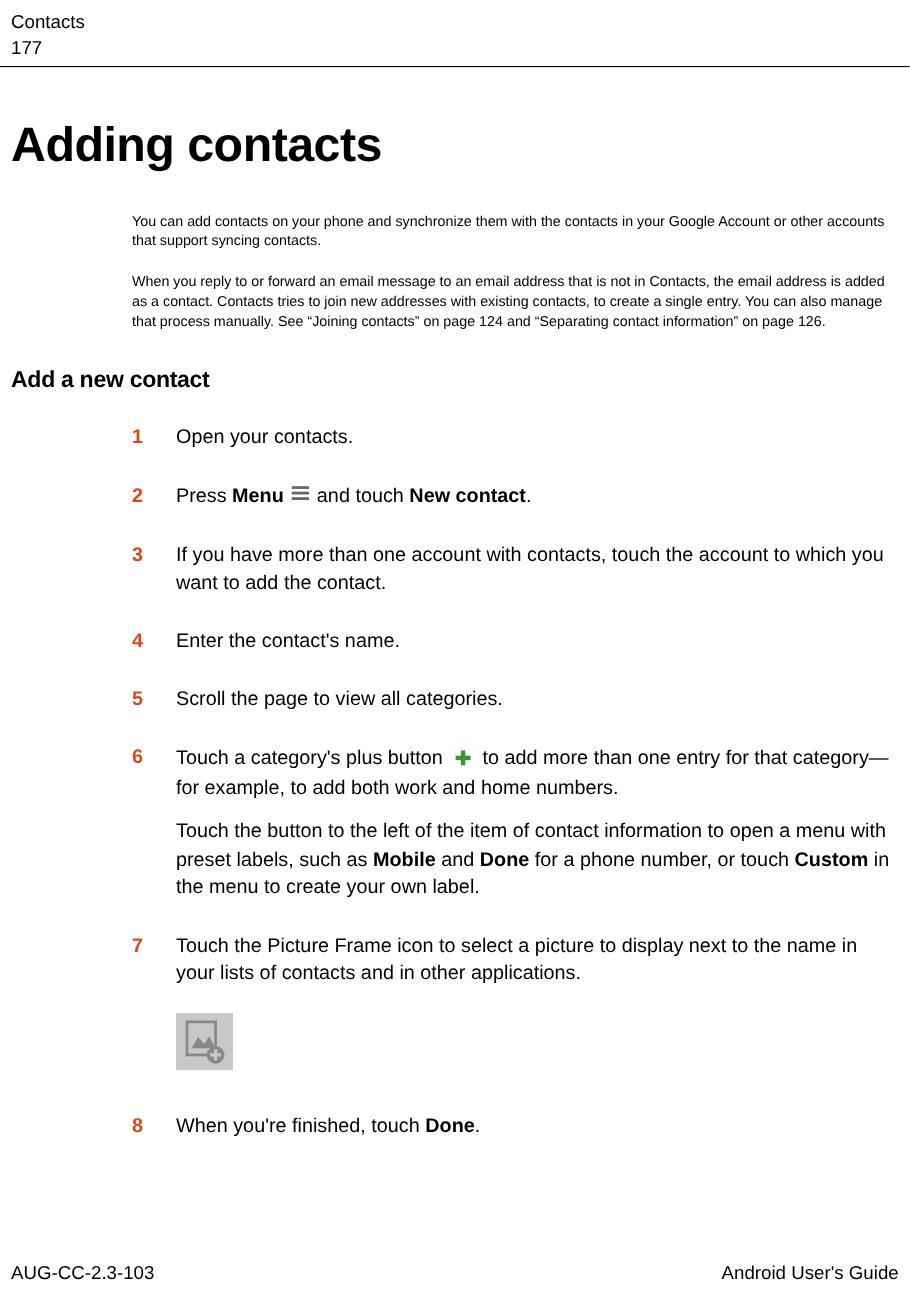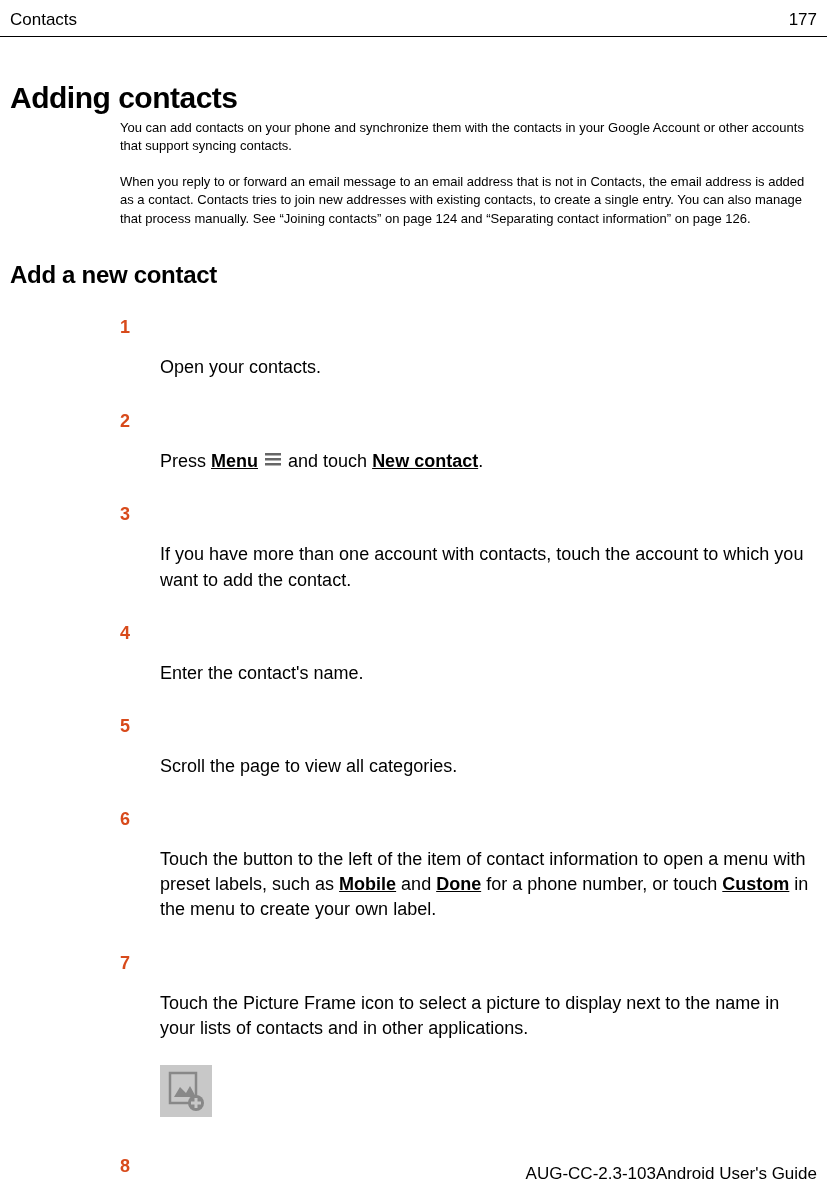--- a/index.html
+++ b/index.html
@@ -16,39 +16,41 @@
       position: relative;
       font-size: 18px;
       line-height: 1.4;
     }
     .header {
       display: flex;
       justify-content: space-between;
       padding: 8px 10px 4px 10px;
       border-bottom: 1px solid #000;
       font-size: 17px;
+      flex-direction: column;
     }
     .content {
       padding: 40px 10px 10px 10px;
     }
     h1 {
-      font-size: 30px;
-      font-weight: bold;
+      font-size: 44px;
+      font-weight: bold;
+      margin-bottom: 30px;
       letter-spacing: -0.5px;
     }
     .intro {
       padding-left: 110px;
       margin-bottom: 30px;
     }
     .intro p {
       margin-bottom: 18px;
       font-size: 13px;
     }
     h2 {
-      font-size: 24px;
+      font-size: 21px;
       font-weight: bold;
       margin-bottom: 24px;
       letter-spacing: -0.3px;
     }
     ol {
       list-style: none;
       padding-left: 110px;
     }
     li {
       display: flex;
@@ -56,28 +58,26 @@
       font-size: 18px;
     }
     .num {
       color: #d84a1b;
       font-weight: bold;
       min-width: 40px;
       font-size: 18px;
     }
     .step-content {
       flex: 1;
-      margin-top: 40px;
     }
     .step-content p {
       margin-bottom: 14px;
     }
     .bold {
       font-weight: bold;
-      text-decoration: underline;
     }
     .menu-icon {
       display: inline-block;
       vertical-align: middle;
       margin: 0 2px;
     }
     .menu-icon svg {
       width: 16px;
       height: 15px;
     }
@@ -92,25 +92,25 @@
     .picture-frame-icon {
       display: inline-block;
       margin: 10px 0 16px 0;
     }
     .picture-frame-icon svg {
       width: 52px;
       height: 52px;
     }
     .footer {
       position: absolute;
-      bottom: 0;
+      bottom: 16px;
       left: 0;
       right: 0;
       display: flex;
-      justify-content: flex-end;
+      justify-content: space-between;
       padding: 10px;
       font-size: 17px;
     }
   </style>
 </head>
 <body>
 
 <div class="header">
   <span>Contacts</span>
   <span>177</span>
@@ -168,20 +168,30 @@
     <li>
       <span class="num">5</span>
       <div class="step-content">
         <p>Scroll the page to view all categories.</p>
       </div>
     </li>
 
     <li>
       <span class="num">6</span>
       <div class="step-content">
+        <p>
+          <span>Touch a category's plus button </span>
+          <span class="plus-icon">
+            <svg width="14" height="14" viewBox="0 0 14 14">
+              <rect x="5" y="0" width="4" height="14" fill="#2e9b2e"></rect>
+              <rect x="0" y="5" width="14" height="4" fill="#2e9b2e"></rect>
+            </svg>
+          </span>
+          <span> to add more than one entry for that category—for example, to add both work and home numbers.</span>
+        </p>
         <p>
           <span>Touch the button to the left of the item of contact information to open a menu with preset labels, such as </span><span class="bold">Mobile</span><span> and </span><span class="bold">Done</span><span> for a phone number, or touch </span><span class="bold">Custom</span><span> in the menu to create your own label.</span>
         </p>
       </div>
     </li>
 
     <li>
       <span class="num">7</span>
       <div class="step-content">
         <p>Touch the Picture Frame icon to select a picture to display next to the name in your lists of contacts and in other applications.</p>

